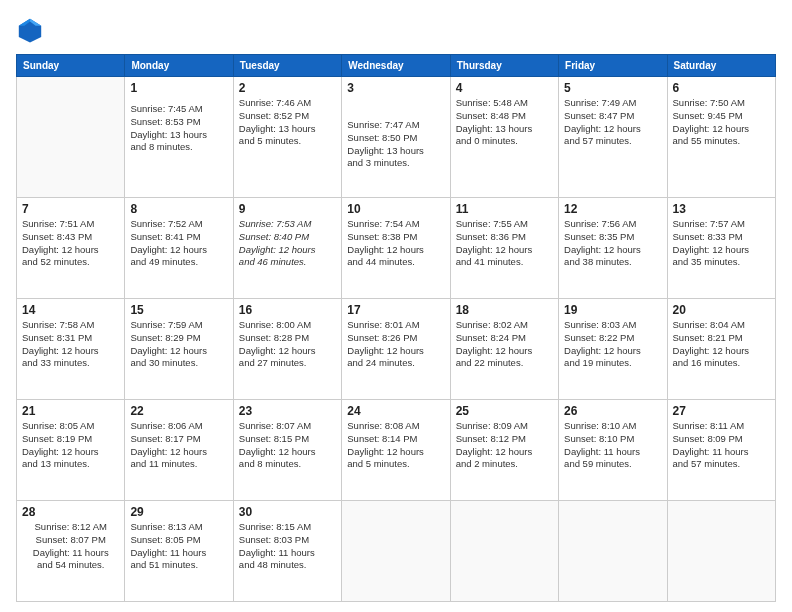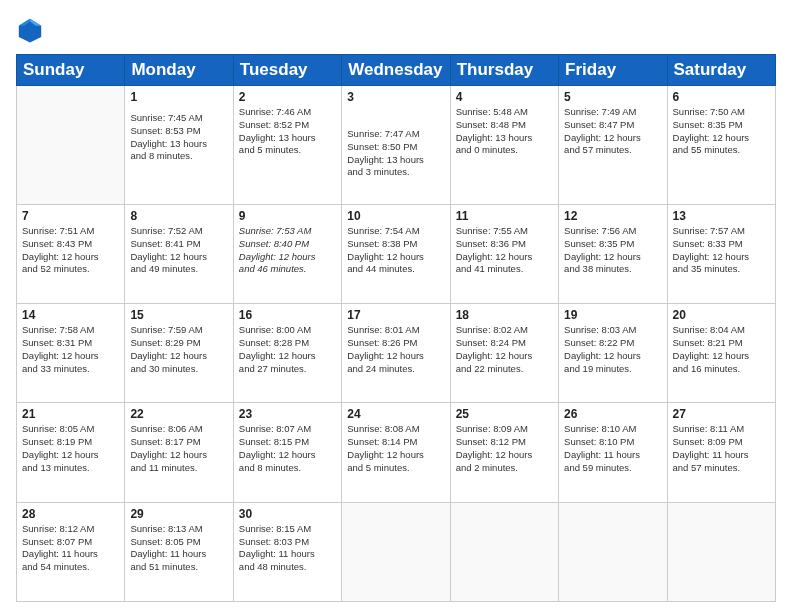--- a/index.html
+++ b/index.html
@@ -61,21 +61,21 @@
       border: 1px solid #ccc;
       border-collapse: collapse;
       width: 100%;
       table-layout: fixed;
     }
     .calendar th {
       background: #1565C0;
       color: #fff;
       text-align: left;
       padding: 5px 6px;
-      font-size: 17px;
+      font-size: 10px;
       font-weight: bold;
       border: 1px solid #1055a0;
     }
     .calendar td {
       border: 1px solid #ccc;
       vertical-align: top;
       padding: 4px 5px;
       height: 82px;
       font-size: 10px;
       color: #333;
@@ -164,21 +164,21 @@
           <td>
             <span class="day-num">5</span>
             <div class="cell-info" style="white-space: pre-line;">Sunrise: 7:49 AM
 Sunset: 8:47 PM
 Daylight: 12 hours
 and 57 minutes.</div>
           </td>
           <td>
             <span class="day-num">6</span>
             <div class="cell-info" style="white-space: pre-line;">Sunrise: 7:50 AM
-Sunset: 8:35 PM
+Sunset: 9:45 PM
 Daylight: 12 hours
 and 55 minutes.</div>
           </td>
         </tr>
         <tr>
           <td>
             <span class="day-num">7</span>
             <div class="cell-info" style="white-space: pre-line;">Sunrise: 7:51 AM
 Sunset: 8:43 PM
 Daylight: 12 hours
@@ -325,21 +325,21 @@
             <span class="day-num">27</span>
             <div class="cell-info" style="white-space: pre-line;">Sunrise: 8:11 AM
 Sunset: 8:09 PM
 Daylight: 11 hours
 and 57 minutes.</div>
           </td>
         </tr>
         <tr>
           <td>
             <span class="day-num">28</span>
-            <div class="cell-info" style="white-space: pre-line;">Sunrise: 8:12 AM
+            <div class="cell-info" style="white-space: pre-line; text-align: center;">Sunrise: 8:12 AM
 Sunset: 8:07 PM
 Daylight: 11 hours
 and 54 minutes.</div>
           </td>
           <td>
             <span class="day-num">29</span>
             <div class="cell-info" style="white-space: pre-line;">Sunrise: 8:13 AM
 Sunset: 8:05 PM
 Daylight: 11 hours
 and 51 minutes.</div>

